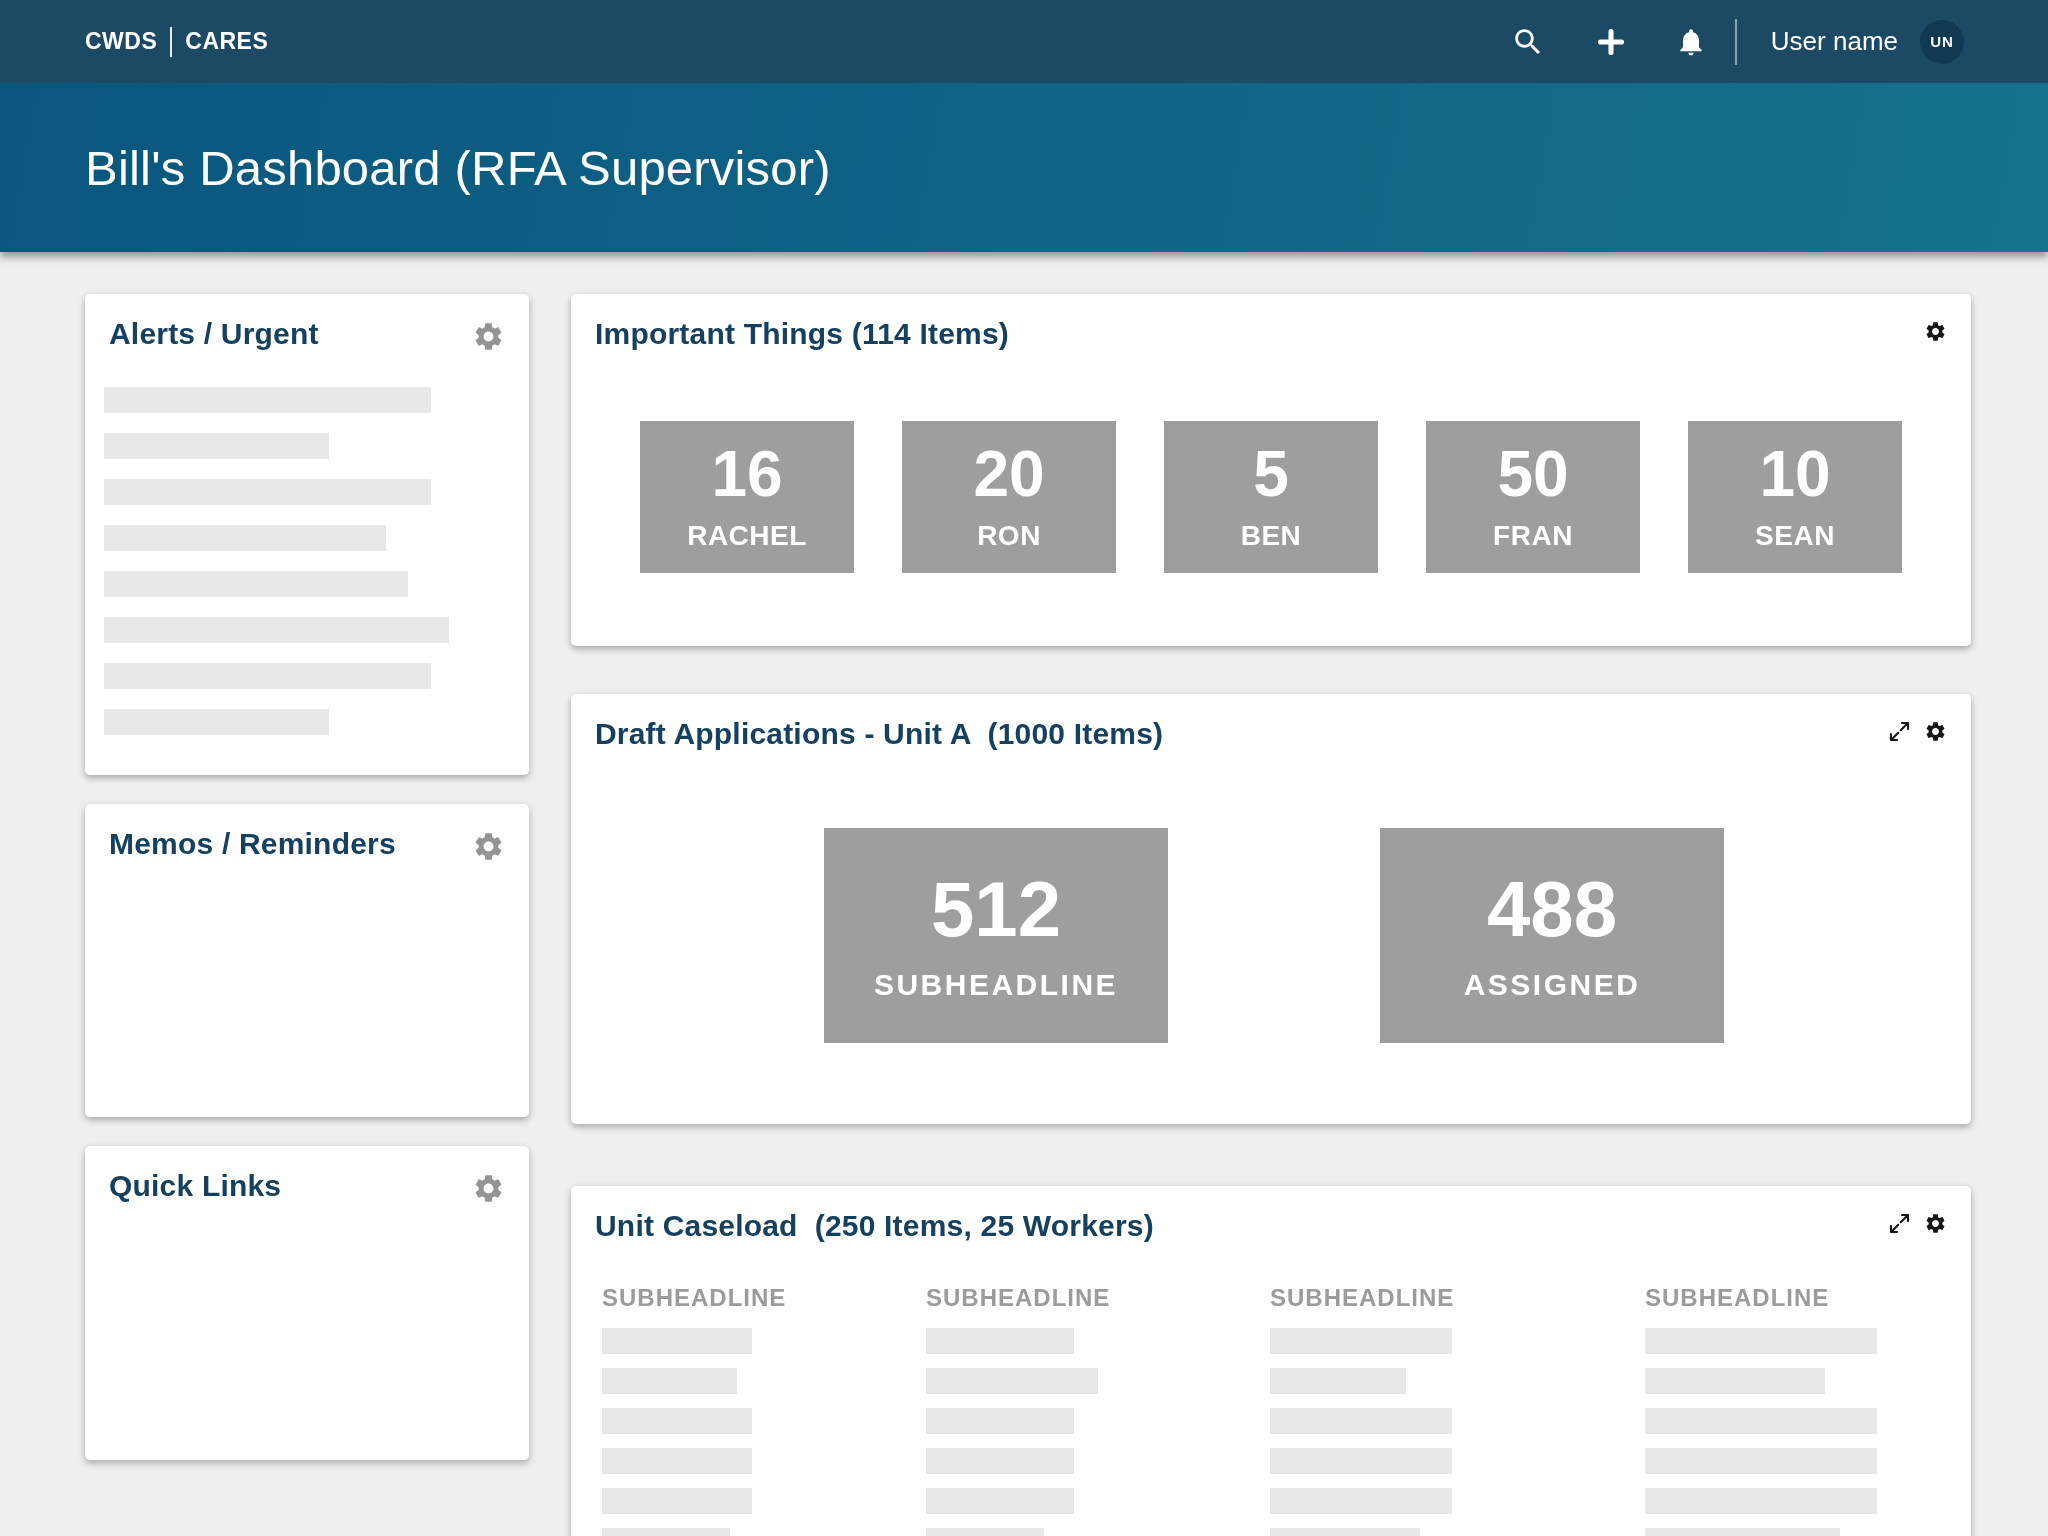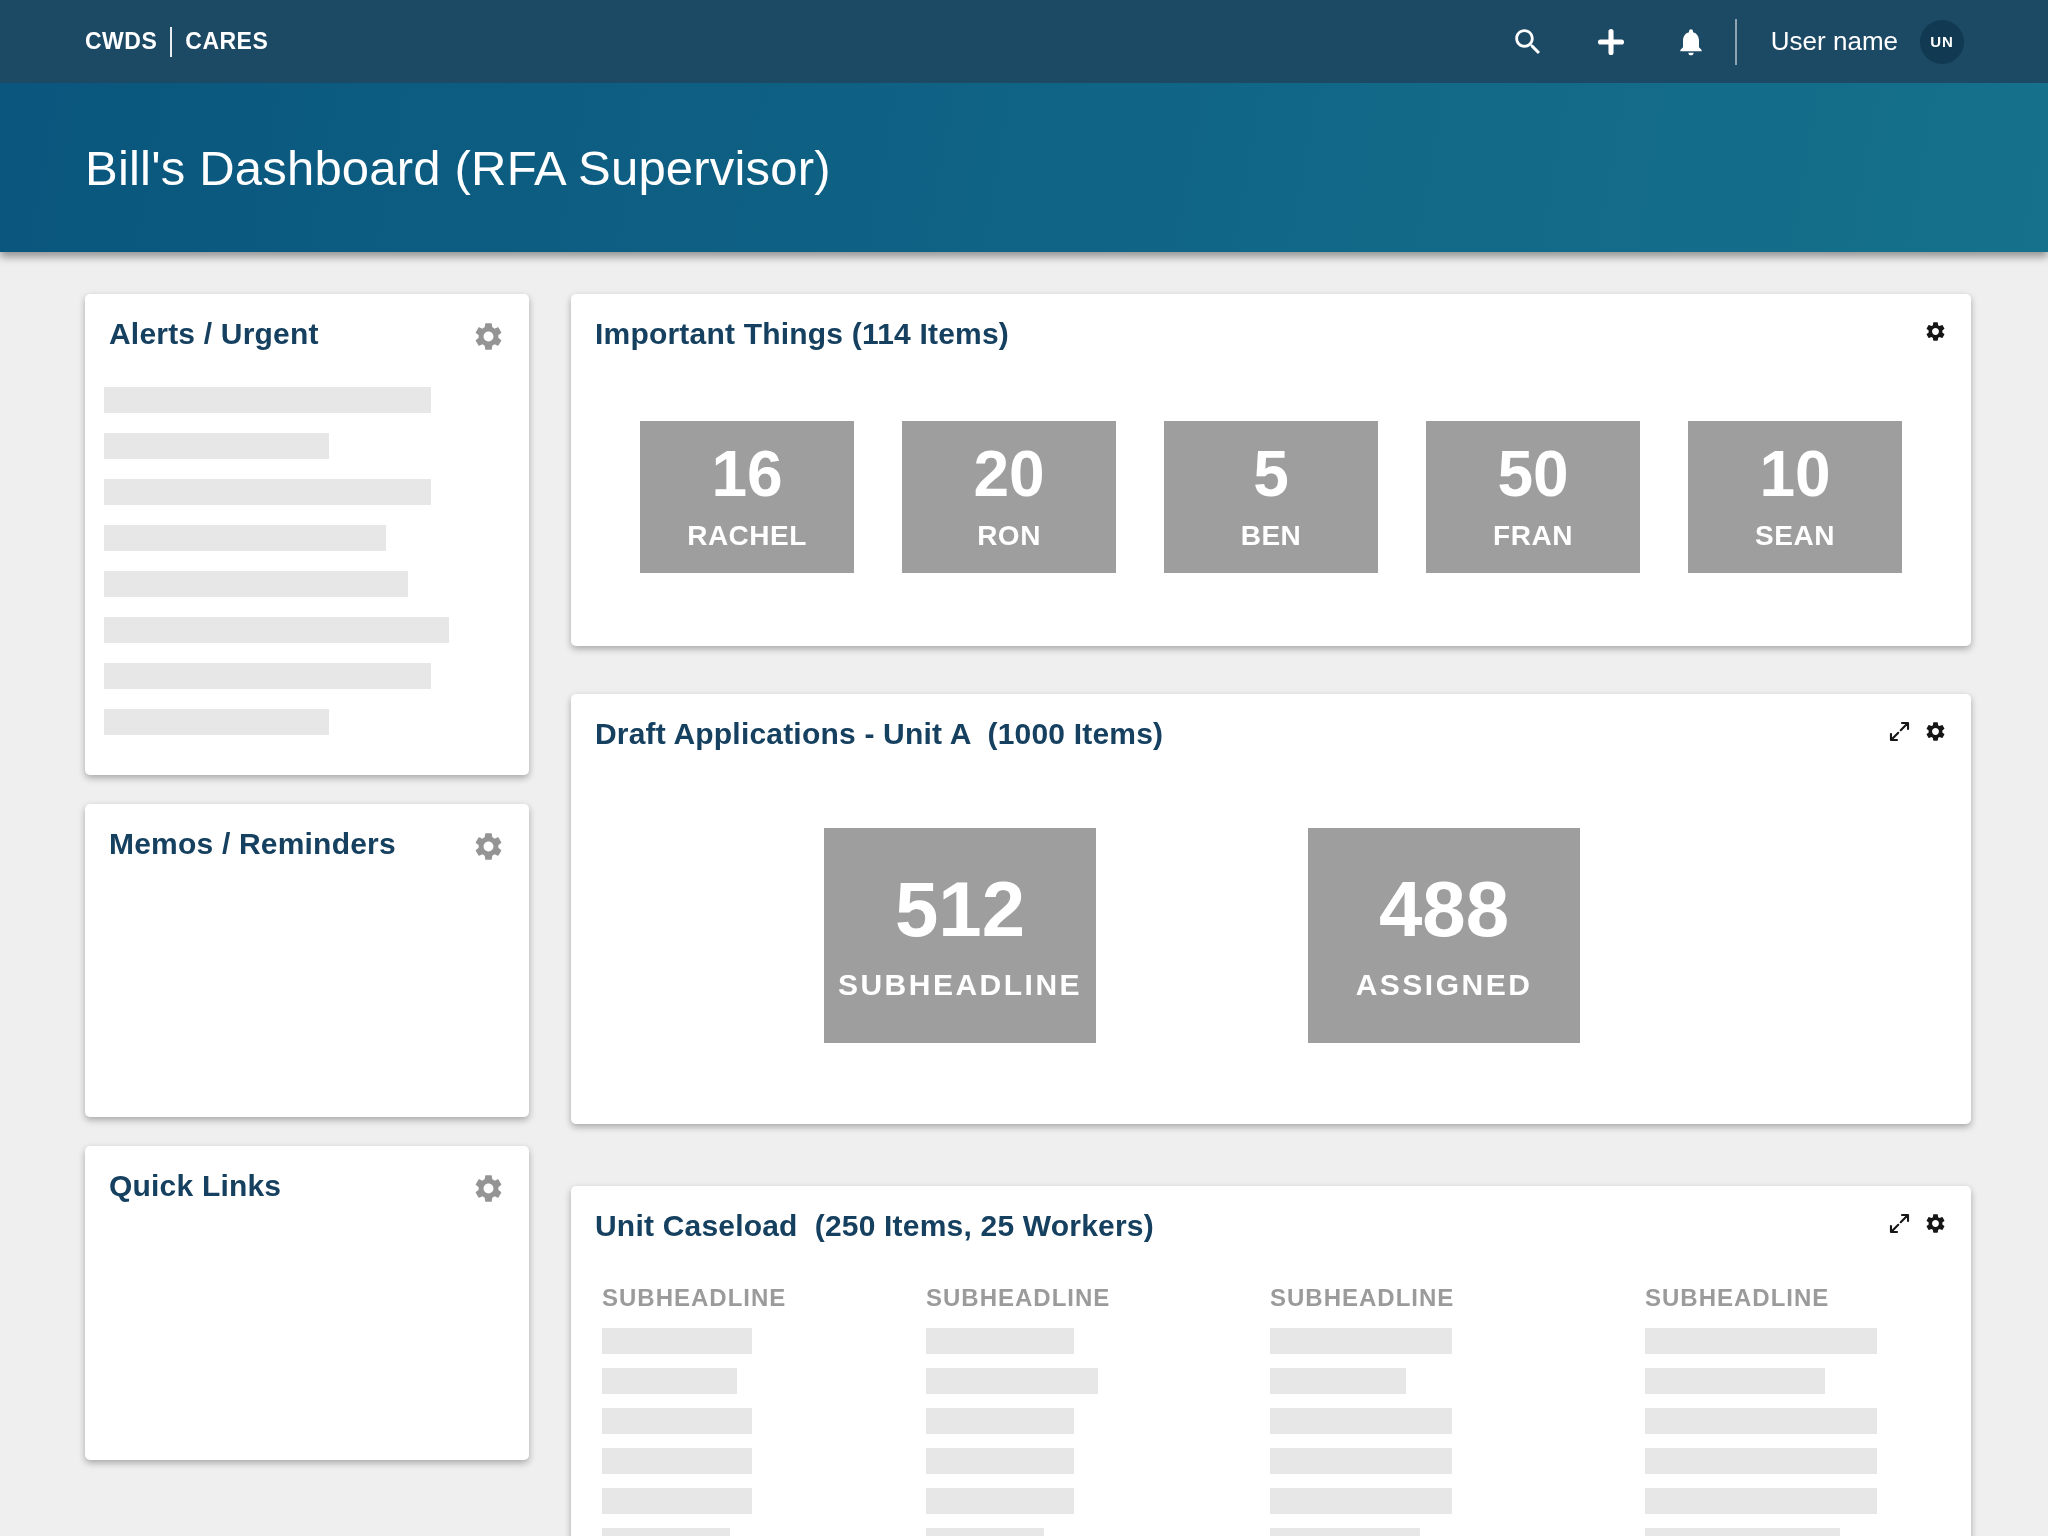--- a/index.html
+++ b/index.html
@@ -84,21 +84,21 @@
     display: flex; flex-direction: column; align-items: center; justify-content: center;
     cursor: pointer;
   }
   .tile-count { font-size: 64px; font-weight: 700; line-height: 1; }
   .tile-name  { font-size: 28px; font-weight: 700; letter-spacing: .5px; margin-top: 14px; }
 
   
   .card-draft { height: 430px; margin-top: 48px; }
   .dboxes { display: flex; padding-left: 253px; gap: 212px; margin-top: 76px; }
   .dbox {
-    width: 272px; height: 215px; background: #9e9e9e; color: #fff;
+    width: 344px; height: 215px; background: #9e9e9e; color: #fff;
     display: flex; flex-direction: column; align-items: center; justify-content: center;
     cursor: pointer;
   }
   .dbox-count { font-size: 78px; font-weight: 700; line-height: 1; }
   .dbox-label { font-size: 30px; font-weight: 700; letter-spacing: 2.5px; margin-top: 20px; }
 
   
   .card-unit { height: 600px; margin-top: 62px; }
   .uc-cols { display: flex; padding-left: 31px; margin-top: 40px; }
   .uc-col { width: 250px; flex: none; }

